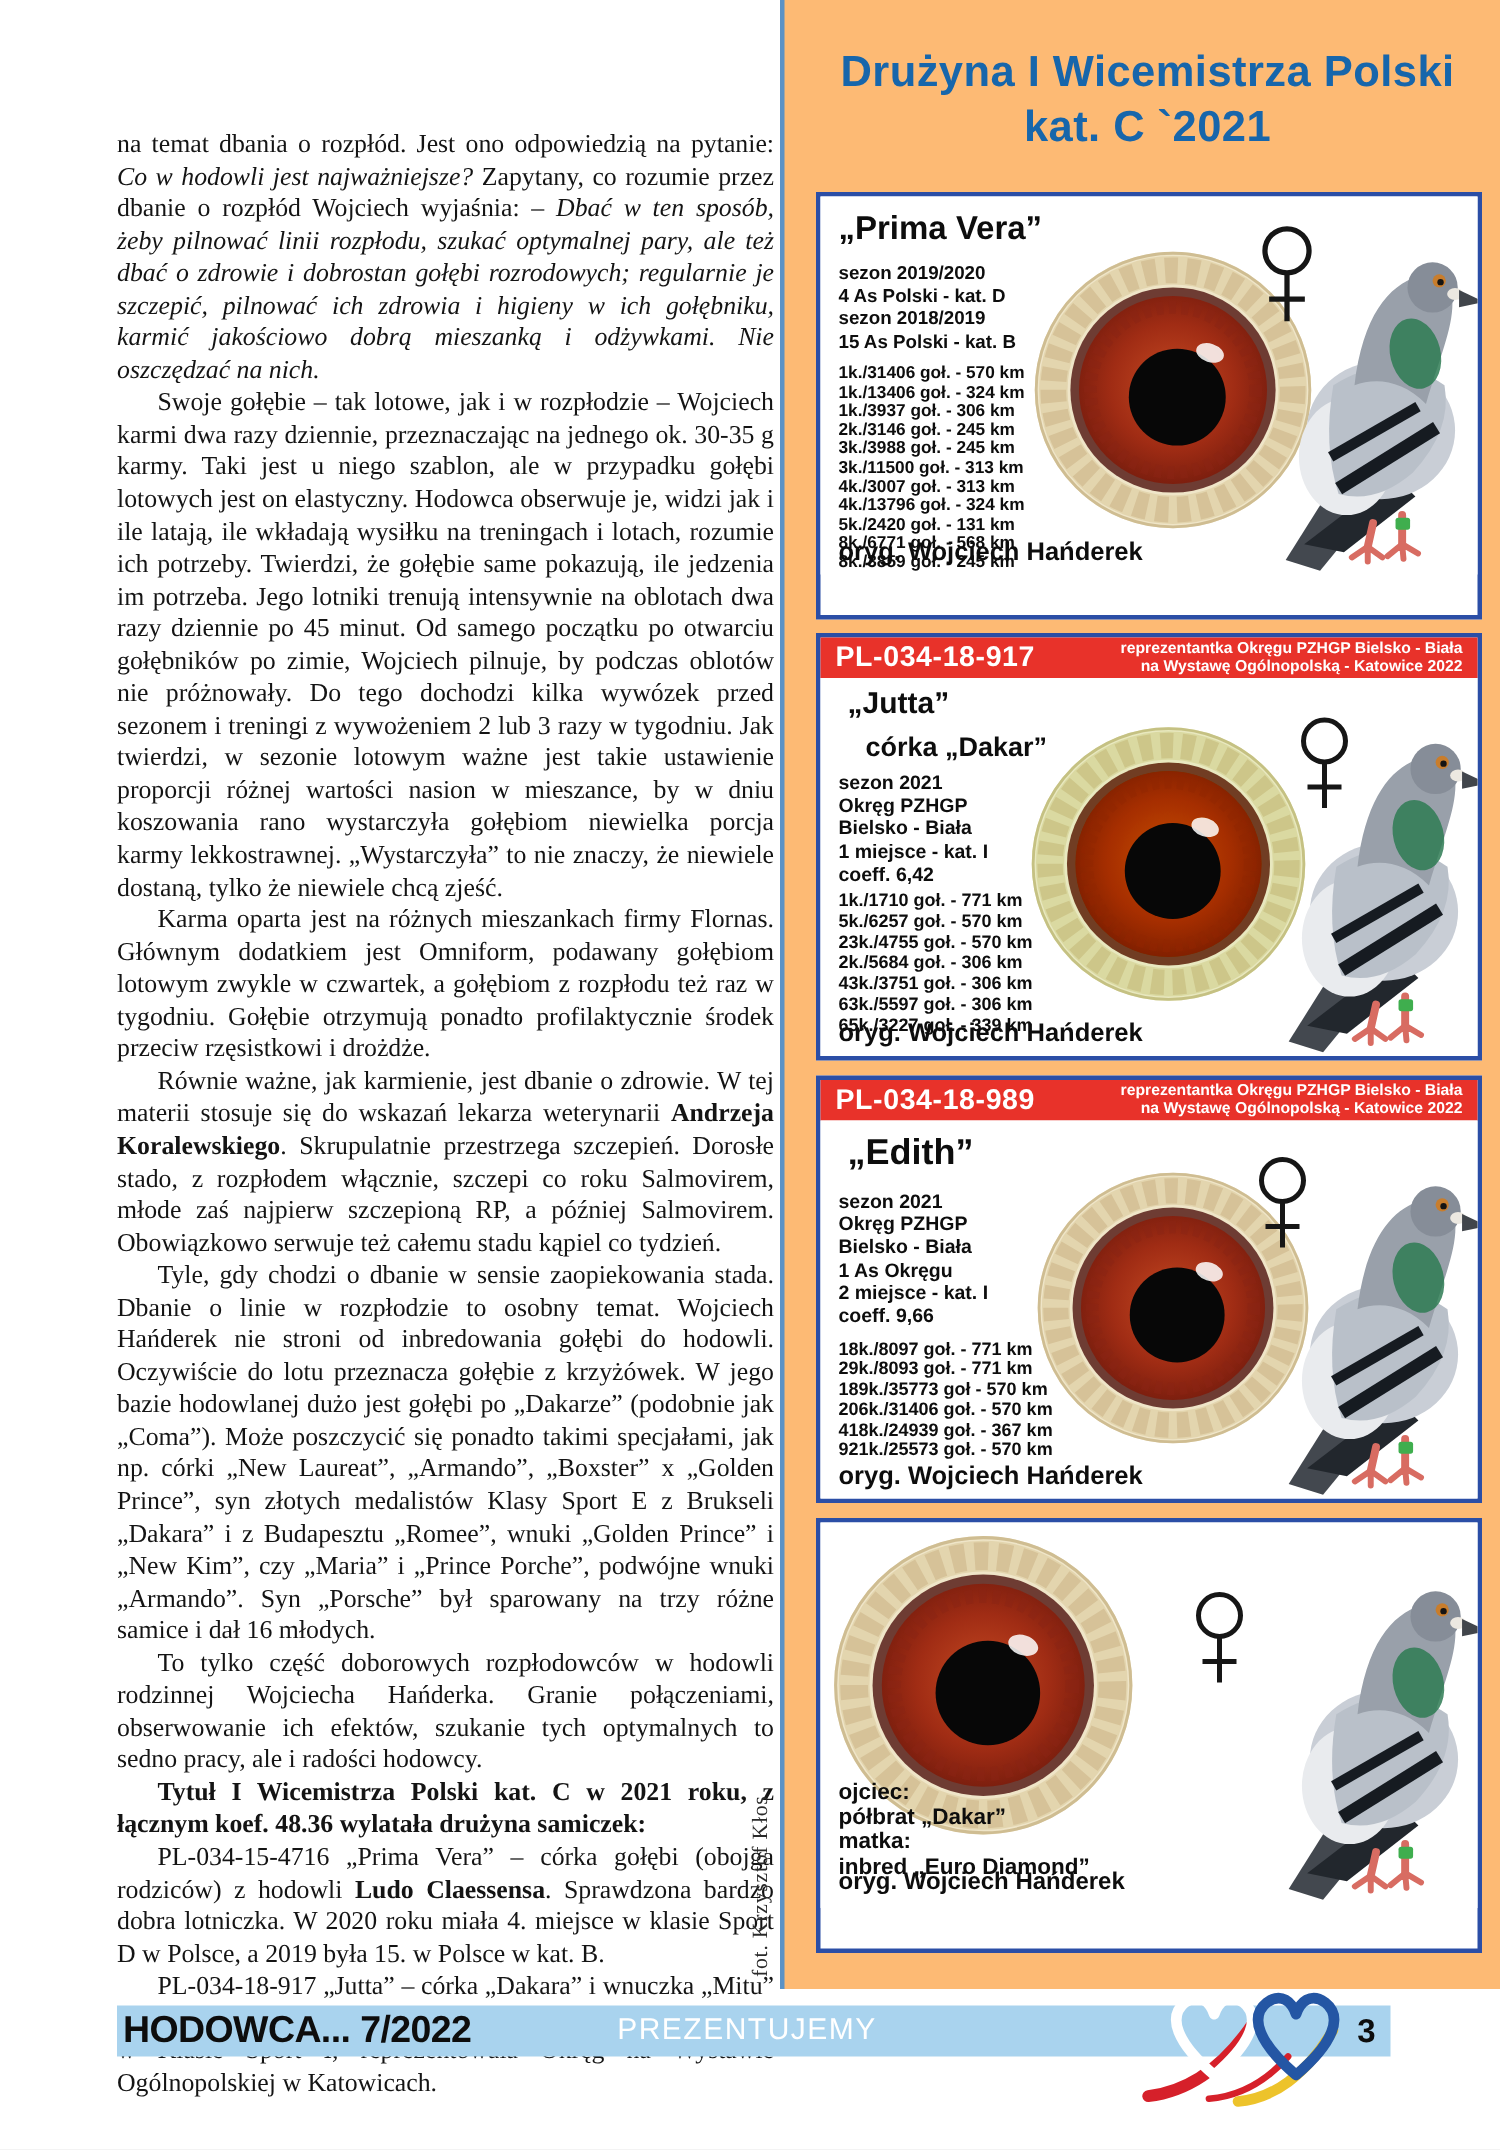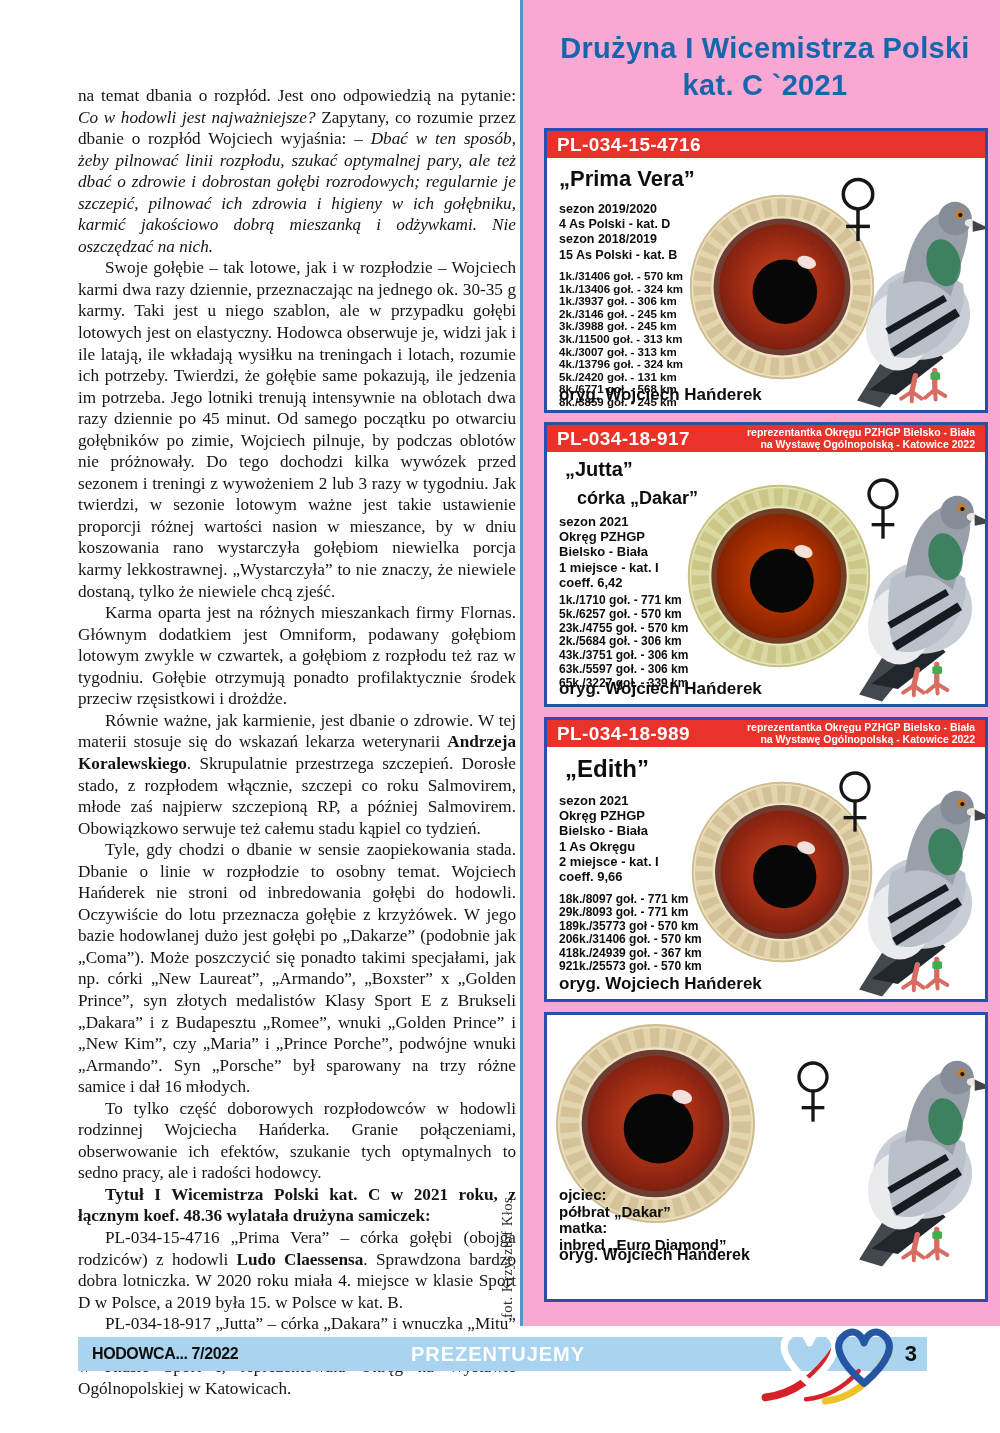--- a/index.html
+++ b/index.html
@@ -10,21 +10,21 @@
   .left-col{position:absolute;left:78px;top:85px;width:438px;
             font-family:"Liberation Serif",serif;font-size:17.2px;line-height:21.55px;
             text-align:justify;color:#141414;}
   .left-col p{margin:0;}
   .left-col p.ind{text-indent:27px;}
   .b{font-weight:bold;}
   .i{font-style:italic;}
 
   
   .panel{position:absolute;left:520px;top:0;width:480px;height:1326px;
-         background:#f9a8d4;border-left:3px solid #5b92c6;box-sizing:border-box;}
+         background:#fdba74;border-left:3px solid #5b92c6;box-sizing:border-box;}
   .panel-title{position:absolute;left:20px;top:30px;width:444px;text-align:center;
                color:#1766ab;font-weight:bold;font-size:29px;line-height:37px;letter-spacing:.3px;}
 
   
   .card{position:absolute;left:21px;width:444px;border:3px solid #2b4ea6;background:#fff;box-sizing:border-box;}
   .band{background:#e8322a;color:#fff;height:27px;display:flex;align-items:center;padding:0 10px;box-sizing:border-box;}
   .band .code{font-weight:bold;font-size:19px;letter-spacing:.4px;white-space:nowrap;}
   .band .note{margin-left:auto;text-align:right;font-weight:bold;font-size:10.5px;line-height:11.5px;}
   .cbody{position:relative;height:calc(100% - 27px);overflow:hidden;background:#fff;}
   .cname{position:absolute;font-size:22px;font-weight:bold;color:#0d0d0d;white-space:nowrap;z-index:3;}
@@ -37,24 +37,24 @@
   .pigeon{position:absolute;z-index:2;}
   .venus{position:absolute;z-index:5;}
 
   
   .photo-credit{position:absolute;left:499px;top:1148px;height:170px;width:20px;
                 writing-mode:vertical-rl;transform:rotate(180deg);
                 font-family:"Liberation Serif",serif;font-size:14.5px;color:#2a2a2a;letter-spacing:.5px;}
 
   
   .footer-bar{position:absolute;left:78px;top:1337px;width:849px;height:34px;background:#a9d3ee;}
-  .footer-mag{position:absolute;left:14px;top:50%;transform:translateY(-50%);
-              font-weight:bold;font-size:16px;letter-spacing:-.4px;color:#0d0d0d;white-space:nowrap;}
+  .footer-mag{position:absolute;left:4px;top:50%;transform:translateY(-50%);
+              font-weight:bold;font-size:25px;letter-spacing:-.4px;color:#0d0d0d;white-space:nowrap;}
   .footer-section{position:absolute;left:420px;top:50%;transform:translate(-50%,-50%);
-                  color:#fff;font-weight:bold;font-size:20px;letter-spacing:1px;white-space:nowrap;}
+                  color:#fff;font-weight:normal;font-size:20px;letter-spacing:1px;white-space:nowrap;}
   .footer-page{position:absolute;right:10px;top:50%;transform:translateY(-50%);
                font-weight:bold;font-size:22px;color:#0d0d0d;}
   .hearts{position:absolute;left:760px;top:1320px;width:150px;height:88px;z-index:6;}
   .defs-holder{position:absolute;width:0;height:0;overflow:hidden;}
 </style>
 </head>
 <body>
 
 <div id="page">
 
@@ -116,23 +116,20 @@
   </div>
 
   <div class="panel">
 
     <div class="panel-title">
       <div>Drużyna I Wicemistrza Polski</div>
       <div>kat. C `2021</div>
     </div>
 
     <section class="card" style="top:128px;height:285px;">
-      <div class="band">
-        <span class="code">PL-034-15-4716</span>
-      </div>
       <div class="cbody">
         <svg class="eye" style="left:140px;top:34px;width:190px;height:190px;">
             <use href="#sym-eye"></use>
           </svg>
         <svg class="pigeon" style="left:296px;top:14px;width:150px;height:245px;">
             <use href="#sym-pigeon"></use>
           </svg>
         <svg class="venus" style="left:290px;top:16px;width:42px;height:74px;">
             <use href="#sym-venus"></use>
           </svg>

